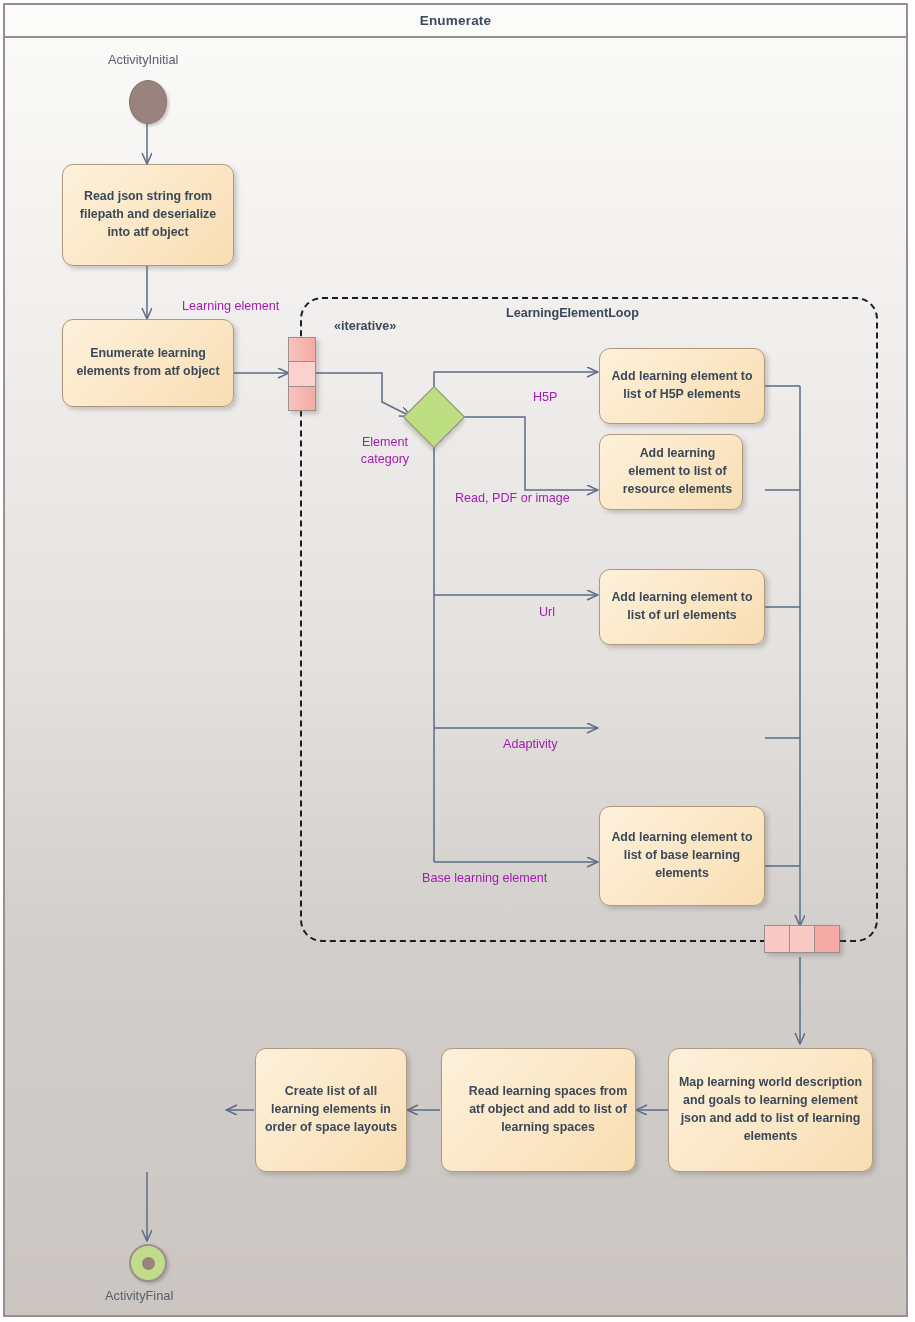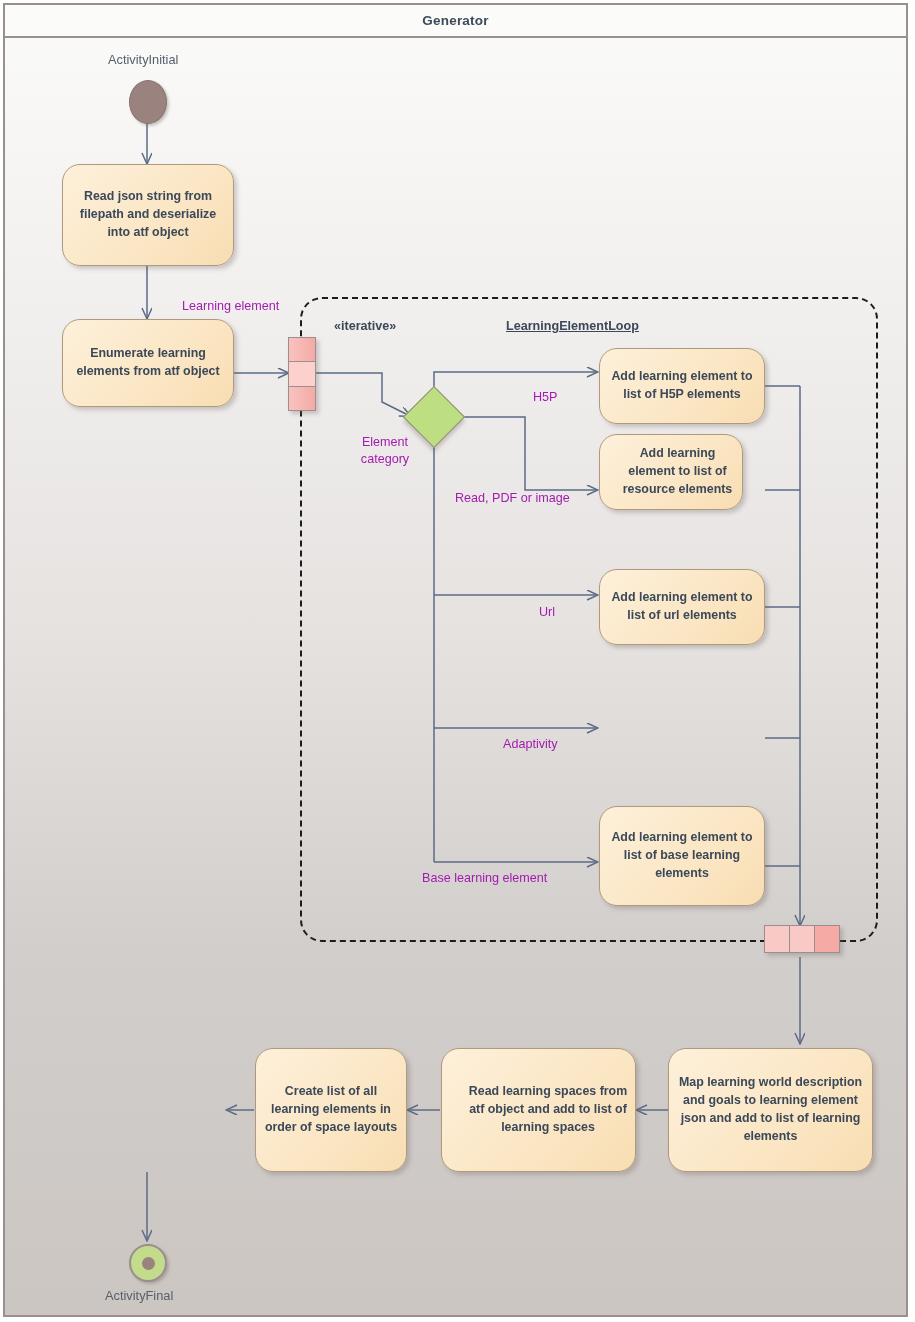--- a/index.html
+++ b/index.html
@@ -28,21 +28,21 @@
     letter-spacing:.2px;
   }
 
   .canvas{position:absolute;left:0;top:0;width:915px;height:1322px;}
 
   
   .act{
     position:absolute;
     box-sizing:border-box;
     border:1.4px solid #b09a7e;
-    border-radius:18px;
+    border-radius:11px;
     background:linear-gradient(135deg,#fdf0da 0%,#fbe6c4 60%,#f8ddb2 100%);
     box-shadow:3px 3px 4px rgba(110,100,95,.30);
     display:flex;align-items:center;justify-content:center;
     text-align:center;
     font-weight:bold;
     font-size:12.4px;
     line-height:1.45;
     color:#3b4858;
     padding:4px 7px;
   }
@@ -129,21 +129,21 @@
     white-space:nowrap;
   }
 
   svg.lines{position:absolute;left:0;top:0;width:915px;height:1322px;pointer-events:none;}
   svg.lines path,svg.lines line{fill:none;stroke:#5b6b86;stroke-width:1.5;}
 </style>
 </head>
 <body>
 
 <div id="frame">
-  <div id="frame-title">Generator</div>
+  <div id="frame-title">Enumerate</div>
 </div>
 
 <div class="canvas">
 
   <svg class="lines">
     <defs>
       <marker id="arrow" markerWidth="13" markerHeight="13" refX="11" refY="5" orient="auto" markerUnits="userSpaceOnUse">
         <path d="M1,0 L12,5 L1,10" fill="none" stroke="#5b6b86" stroke-width="1.5"></path>
       </marker>
     </defs>
@@ -181,21 +181,21 @@
 
     <path d="M440,1110 L408,1110" marker-end="url(#arrow)"></path>
 
     <path d="M254,1110 L227,1110" marker-end="url(#arrow)"></path>
 
     <path d="M147,1172 L147,1240" marker-end="url(#arrow)"></path>
   </svg>
 
   <div class="region" style="left:300px;top:297px;width:578px;height:645px;"></div>
   <div class="region-stereo" style="left:334px;top:319px;">«iterative»</div>
-  <div class="region-name" style="left:506px;top:319px;text-decoration:underline;">LearningElementLoop</div>
+  <div class="region-name" style="left:506px;top:306px;">LearningElementLoop</div>
 
   <div class="nodelabel" style="left:108px;top:52px;">ActivityInitial</div>
   <div class="initial" style="left:129px;top:80px;"></div>
 
   <div class="act" style="left:62px;top:164px;width:172px;height:102px;">Read json string from filepath and deserialize into atf object</div>
 
   <div class="act" style="left:62px;top:319px;width:172px;height:88px;">Enumerate learning elements from  atf object</div>
 
   <div class="act" style="left:599px;top:348px;width:166px;height:76px;">Add learning element to list of H5P elements</div>
 

